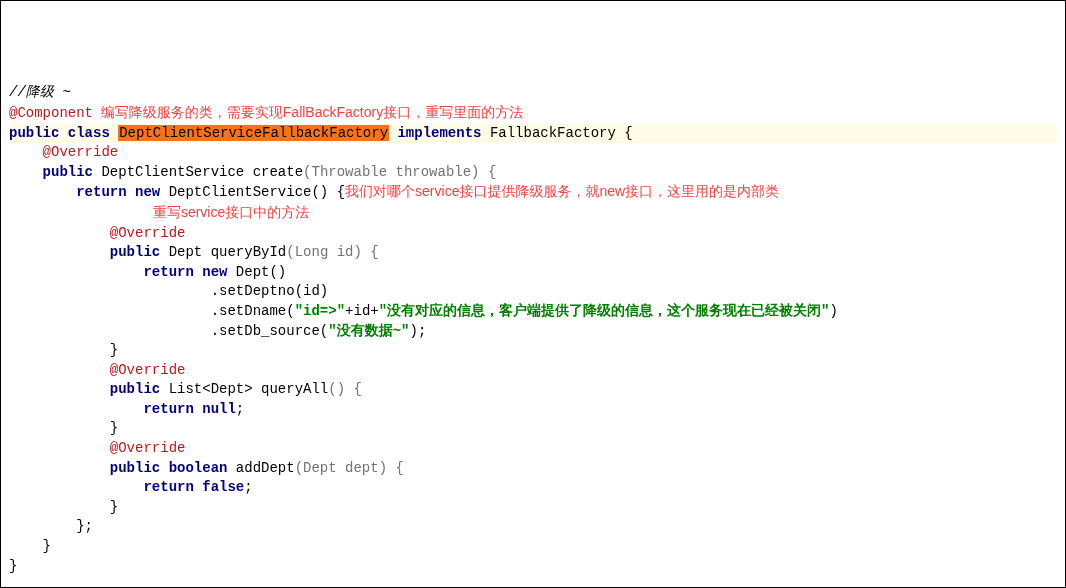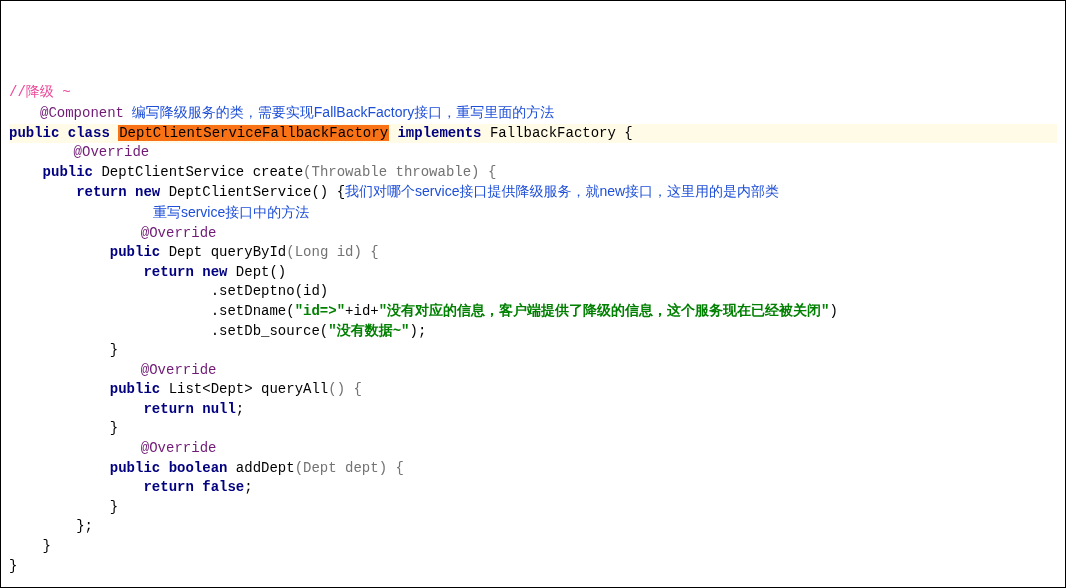--- a/index.html
+++ b/index.html
@@ -9,23 +9,23 @@
       background: #ffffff;
       padding: 4px 8px;
       line-height: 1.4;
       white-space: pre;
       border: 1px solid #000;
       width: 1066px;
       height: 588px;
       overflow: hidden;
     }
     .line { display: block; }
-    .comment { color: #ec4899; }
-    .annotation-red { color: #1d4ed8; font-family: "Microsoft YaHei", sans-serif; font-style: normal; }
-    .annotation-at { color: #701a75; font-style: normal; margin-left: 31px; }
+    .comment { color: #000000; font-style: italic; }
+    .annotation-red { color: #ef4444; font-family: "Microsoft YaHei", sans-serif; font-style: normal; }
+    .annotation-at { color: #b91c1c; font-style: normal; }
     .keyword { color: #000080; font-weight: bold; text-align: center; }
     .classname-hl { background-color: #f97316; color: #000000; padding: 0 1px; }
     .method { color: #000000; font-family: Liberation Mono, monospace; }
     .string { color: #008000; font-weight: bold; }
     .line-hl { background-color: #fffbe6; display: inline-block; width: 100%; }
     .normal { color: #000000; margin-top: 8px; }
     .paren { color: #737373; }
     .brace { color: #000000; }
   </style>
 </head>

